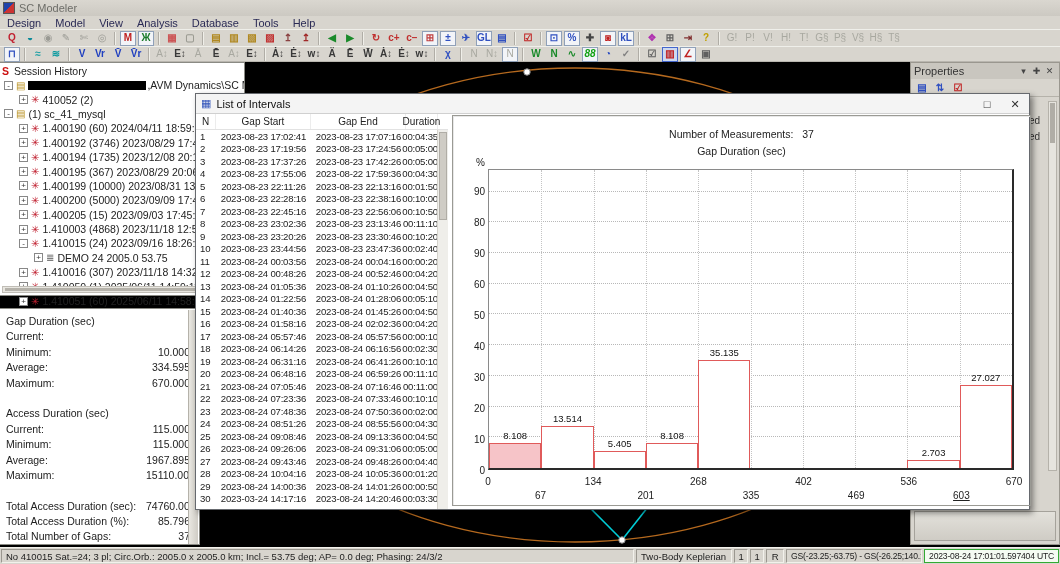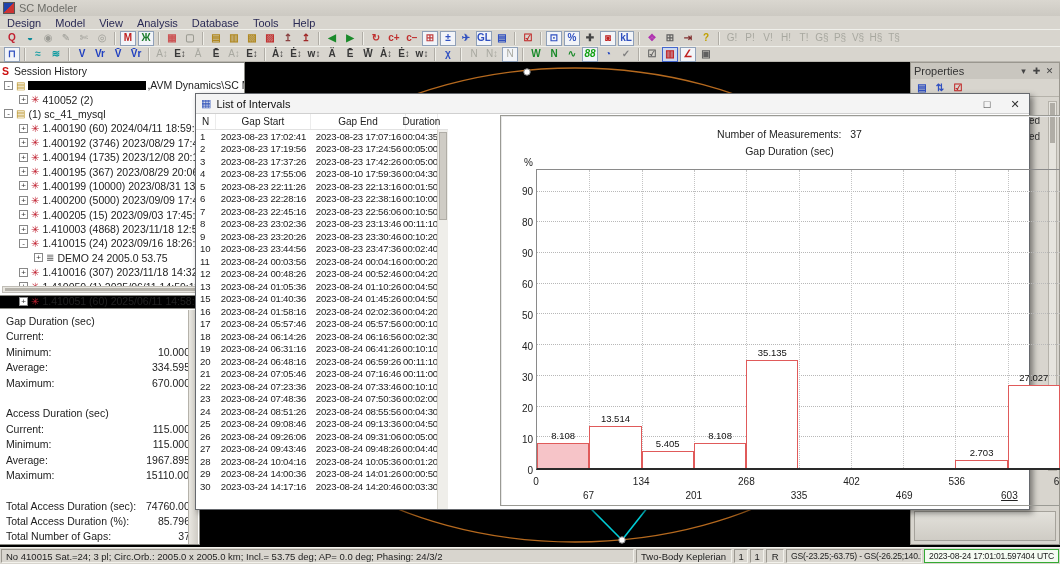--- a/index.html
+++ b/index.html
@@ -67,21 +67,21 @@
   .thead { display:flex; height:16px; border-bottom:1px solid #e2e2e2; font-size:10px; color:#222; }
   .thead > div { border-right:1px solid #ececec; display:flex; align-items:center; justify-content:center; }
   .c-n { width:20px; } .c-s { width:95px; } .c-e { width:95px; } .c-d { width:32px; }
   .trow { display:flex; height:12.5px; font-size:9.6px; white-space:nowrap; }
   .trow .c-n { justify-content:flex-start; padding-left:4px; display:flex; align-items:center; }
   .trow .c-s,.trow .c-e { display:flex; align-items:center; justify-content:center; letter-spacing:-0.2px; }
   .trow .c-d { display:flex; align-items:center; justify-content:flex-end; letter-spacing:-0.2px; }
   .tscroll { position:absolute; right:0; top:16px; bottom:0; width:11px; background:#efeeea; border-left:1px solid #d5d3cc; }
   .tscroll .thumb { position:absolute; left:1px; top:2px; width:8px; height:88px; background:#cfccc5; border:1px solid #b0ada6; }
   
-  .chartwrap { position:absolute; left:252px; top:20px; right:0; bottom:0; background:#fff;margin-left:48px; }
+  .chartwrap { position:absolute; left:252px; top:20px; right:0; bottom:0; background:#fff; }
   .chartframe { position:absolute; left:4px; top:1px; width:579px; height:391px; border:1px solid #9a9a94; box-shadow:inset 1px 1px 0 #e8e8e8; }
   .ctitle { position:absolute; top:12px; width:100%; text-align:center; font-size:10.5px; color:#222; }
   .csub { position:absolute; top:29px; width:100%; text-align:center; font-size:10.5px; color:#222; }
   .plot { position:absolute; left:35px; top:53px; width:526px; height:301px; border:1px solid #8a8a8a; border-bottom:2px solid #2a2a2a; border-right:2px solid #2a2a2a; }
   .gline-h { position:absolute; left:0; width:100%; height:0; border-top:1px dotted #b8b8b8; }
   .gline-v { position:absolute; top:0; height:100%; width:0; border-left:1px dotted #c4c4c4; }
   .bar { position:absolute; bottom:0; background:#fff; border:1px solid #e05a5a; border-bottom:none; }
   .bar.sel { background:#f6c4c8; }
   .barlabel { position:absolute; transform:translateX(-50%); font-size:9.5px; color:#111; white-space:nowrap; }
   .ylab { position:absolute; right:0; transform:translateY(50%); font-size:10px; color:#222; }
@@ -440,21 +440,21 @@
             </div>
             <div class="trow">
               <div class="c-n">3</div>
               <div class="c-s">2023-08-23 17:37:26</div>
               <div class="c-e">2023-08-23 17:42:26</div>
               <div class="c-d">00:05:00</div>
             </div>
             <div class="trow">
               <div class="c-n">4</div>
               <div class="c-s">2023-08-23 17:55:06</div>
-              <div class="c-e">2023-08-10 17:59:36</div>
+              <div class="c-e">2023-08-22 17:59:36</div>
               <div class="c-d">00:04:30</div>
             </div>
             <div class="trow">
               <div class="c-n">5</div>
               <div class="c-s">2023-08-23 22:11:26</div>
               <div class="c-e">2023-08-23 22:13:16</div>
               <div class="c-d">00:01:50</div>
             </div>
             <div class="trow">
               <div class="c-n">6</div>
@@ -496,20 +496,26 @@
               <div class="c-n">12</div>
               <div class="c-s">2023-08-24 00:48:26</div>
               <div class="c-e">2023-08-24 00:52:46</div>
               <div class="c-d">00:04:20</div>
             </div>
             <div class="trow">
               <div class="c-n">13</div>
               <div class="c-s">2023-08-24 01:05:36</div>
               <div class="c-e">2023-08-24 01:10:26</div>
               <div class="c-d">00:04:50</div>
+            </div>
+            <div class="trow">
+              <div class="c-n">14</div>
+              <div class="c-s">2023-08-24 01:22:56</div>
+              <div class="c-e">2023-08-24 01:28:06</div>
+              <div class="c-d">00:05:10</div>
             </div>
             <div class="trow">
               <div class="c-n">15</div>
               <div class="c-s">2023-08-24 01:40:36</div>
               <div class="c-e">2023-08-24 01:45:26</div>
               <div class="c-d">00:04:50</div>
             </div>
             <div class="trow">
               <div class="c-n">16</div>
               <div class="c-s">2023-08-24 01:58:16</div>

